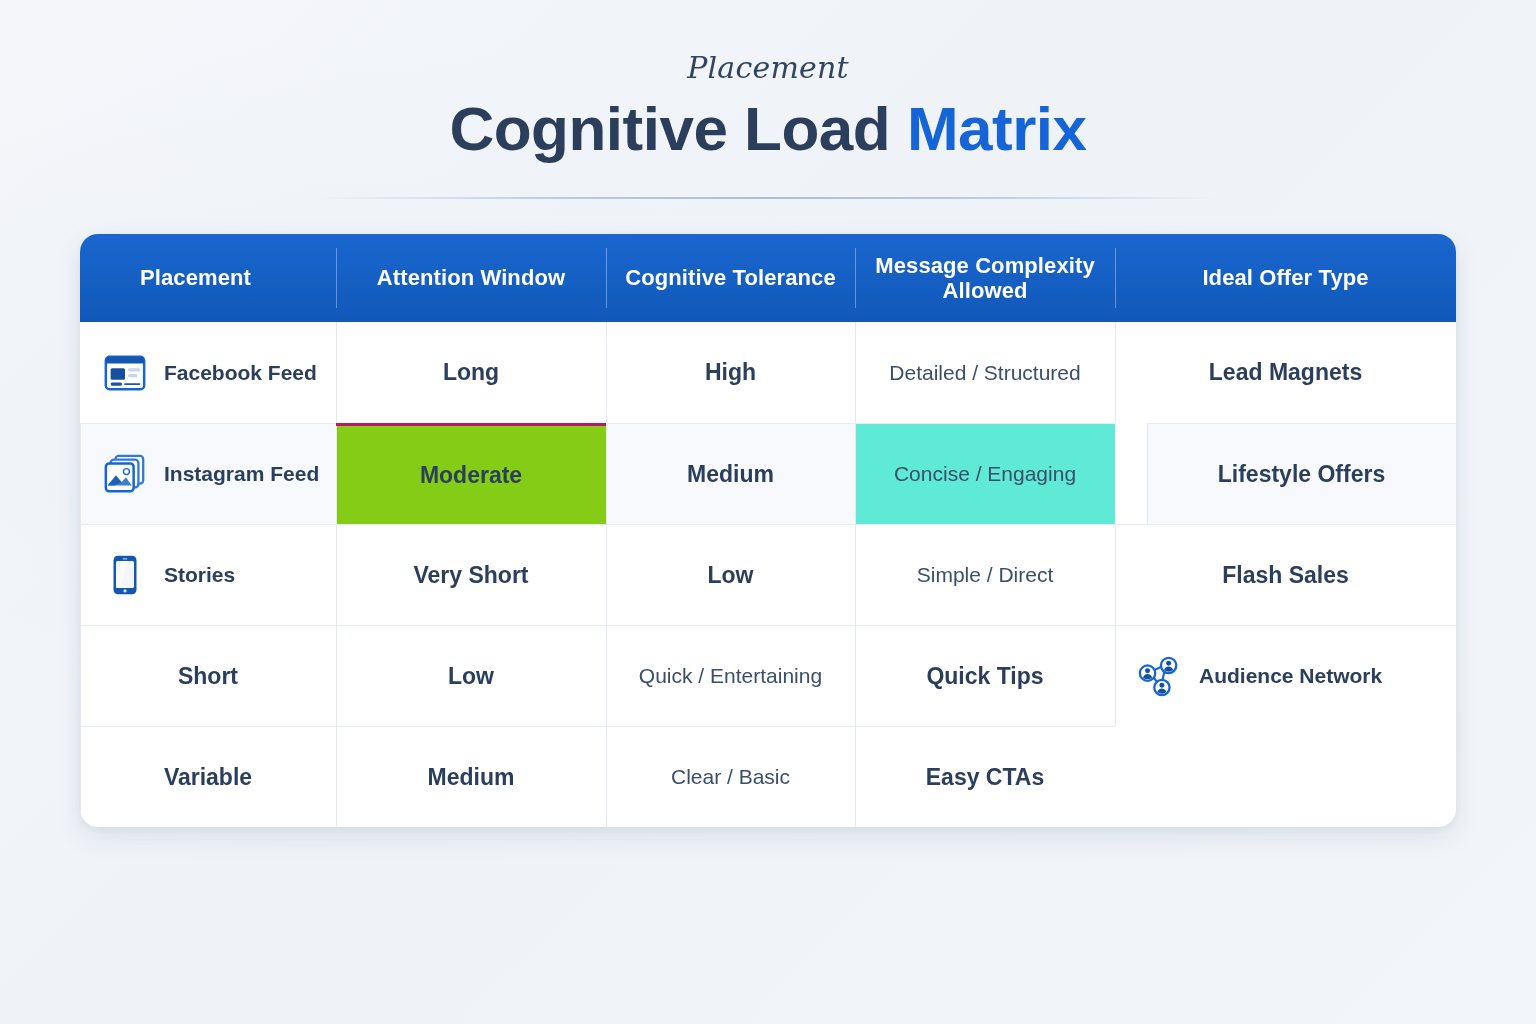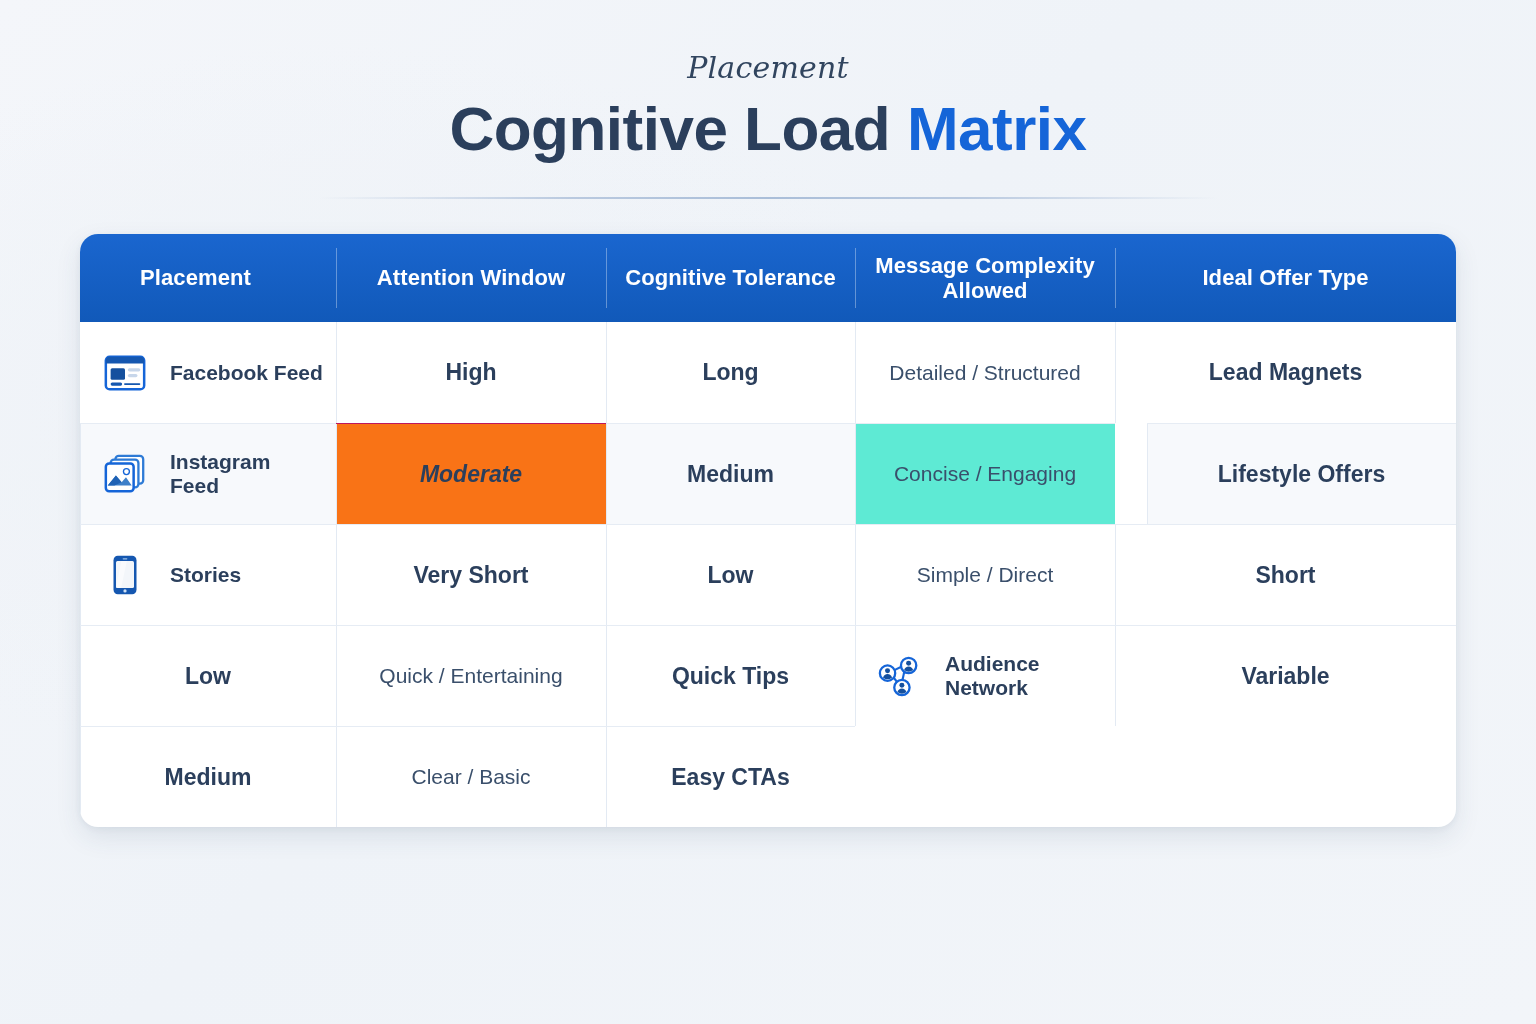--- a/index.html
+++ b/index.html
@@ -124,21 +124,21 @@
     position: absolute;
     left: 0; top: 0; bottom: 0;
     width: 1px;
     background: #e3eaf3;
   }
 
   
   .cell.placement {
     justify-content: flex-start;
     padding-left: 22px;
-    gap: 22px;
+    gap: 16px;
     font-size: 21px;
     font-weight: 700;
     text-align: left;
   }
   .cell.placement .plabel { line-height: 1.12; }
 
   .ico {
     flex: 0 0 auto;
     width: 46px;
     height: 46px;
@@ -170,54 +170,55 @@
         <rect x="4" y="7" width="40" height="34" rx="4" fill="#ffffff" stroke="#1565d8" stroke-width="2.6"></rect>
         <path d="M4 11a4 4 0 0 1 4-4h32a4 4 0 0 1 4 4v3H4z" fill="#1557b0"></path>
         <rect x="9" y="19" width="15" height="12" rx="1.6" fill="#15509e"></rect>
         <rect x="27" y="19" width="13" height="3.4" rx="1.7" fill="#c7d6ea"></rect>
         <rect x="27" y="25" width="10" height="3.4" rx="1.7" fill="#c7d6ea"></rect>
         <rect x="9" y="34" width="12" height="3.2" rx="1.6" fill="#1557b0"></rect>
         <rect x="23" y="34.6" width="17" height="2" rx="1" fill="#1557b0"></rect>
       </svg>
       <span class="plabel" data-interactable="false">Facebook Feed</span>
     </div>
+    <div class="cell" data-interactable="false">Long</div>
     <div class="cell" data-interactable="false">High</div>
-    <div class="cell" data-interactable="false">Long</div>
     <div class="cell muted" data-interactable="false">Detailed / Structured</div>
     <div class="cell" data-interactable="false">Lead Magnets</div>
 
     <div class="cell placement row-alt-cell" style="background:#f7f9fc;border-top:1px solid #e6ecf4;" data-interactable="true">
       <svg class="ico" viewBox="0 0 48 48" data-interactable="false">
         <rect x="14" y="5" width="29" height="29" rx="3.5" fill="#ffffff" stroke="#2e7bd6" stroke-width="2.4"></rect>
         <rect x="9" y="9" width="29" height="29" rx="3.5" fill="#ffffff" stroke="#2e7bd6" stroke-width="2.4"></rect>
         <rect x="4" y="13" width="29" height="29" rx="3.5" fill="#ffffff" stroke="#1565d8" stroke-width="2.6"></rect>
         <path d="M6 36l8.5-10.5 6 7 4.5-5L31 36z" fill="#3d7fc9"></path>
         <path d="M6 36l8.5-10.5 6 7L13 36z" fill="#1f62b5"></path>
         <circle cx="25.5" cy="21.5" r="3.1" fill="#ffffff" stroke="#1565d8" stroke-width="1.4"></circle>
       </svg>
       <span class="plabel" data-interactable="false">Instagram Feed</span>
     </div>
-    <div class="cell" style="background:#f97316;border-top:1px solid #be185d;font-style:italic;" data-interactable="false">Moderate</div>
+    <div class="cell" style="background:#84cc16;border-top:3px solid #be185d;" data-interactable="false">Moderate</div>
     <div class="cell" style="background:#f7f9fc;border-top:1px solid #e6ecf4;" data-interactable="false">Medium</div>
     <div class="cell muted" style="background:#5eead4;border-top:1px solid #e6ecf4;" data-interactable="false">Concise / Engaging</div>
     <div class="cell" style="background:#f7f9fc;border-top:1px solid #e6ecf4;margin-left:32px;" data-interactable="false">Lifestyle Offers</div>
 
     <div class="cell placement" style="border-top:1px solid #e6ecf4;" data-interactable="true">
       <svg class="ico" viewBox="0 0 48 48" data-interactable="false">
         <rect x="12" y="4" width="24" height="40" rx="4.5" fill="#1557b0"></rect>
         <rect x="14.6" y="9.5" width="18.8" height="28" rx="1.6" fill="#f3f6fa"></rect>
         <path d="M20 9.5h6l-6 28h-5.4z" fill="#ffffff" opacity="0.55"></path>
         <rect x="21.5" y="6.4" width="5" height="1.5" rx="0.75" fill="#9cc0e8"></rect>
         <circle cx="24" cy="40.6" r="1.7" fill="#cfe0f2"></circle>
       </svg>
       <span class="plabel" data-interactable="false">Stories</span>
     </div>
     <div class="cell" style="border-top:1px solid #e6ecf4;" data-interactable="false">Very Short</div>
     <div class="cell" style="border-top:1px solid #e6ecf4;" data-interactable="false">Low</div>
     <div class="cell muted" style="border-top:1px solid #e6ecf4;" data-interactable="false">Simple / Direct</div>
+    <div class="cell" style="border-top:1px solid #e6ecf4;" data-interactable="false">Flash Sales</div>
 
     <div class="cell" style="border-top:1px solid #e6ecf4;" data-interactable="false">Short</div>
     <div class="cell" style="border-top:1px solid #e6ecf4;" data-interactable="false">Low</div>
     <div class="cell muted" style="border-top:1px solid #e6ecf4;" data-interactable="false">Quick / Entertaining</div>
     <div class="cell" style="border-top:1px solid #e6ecf4;" data-interactable="false">Quick Tips</div>
 
     <div class="cell placement" style="border-top:1px solid #e6ecf4;" data-interactable="true">
       <svg class="ico" viewBox="0 0 48 48" data-interactable="false">
         <line x1="14" y1="20" x2="30" y2="12" stroke="#1565d8" stroke-width="2.2"></line>
         <line x1="16" y1="24" x2="24" y2="34" stroke="#1565d8" stroke-width="2.2"></line>

